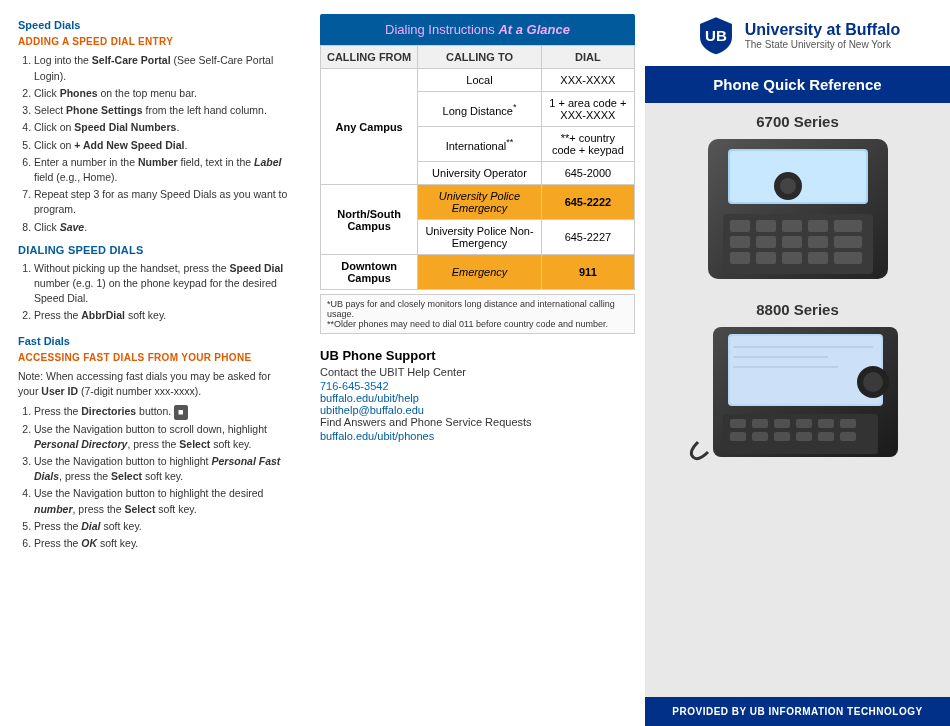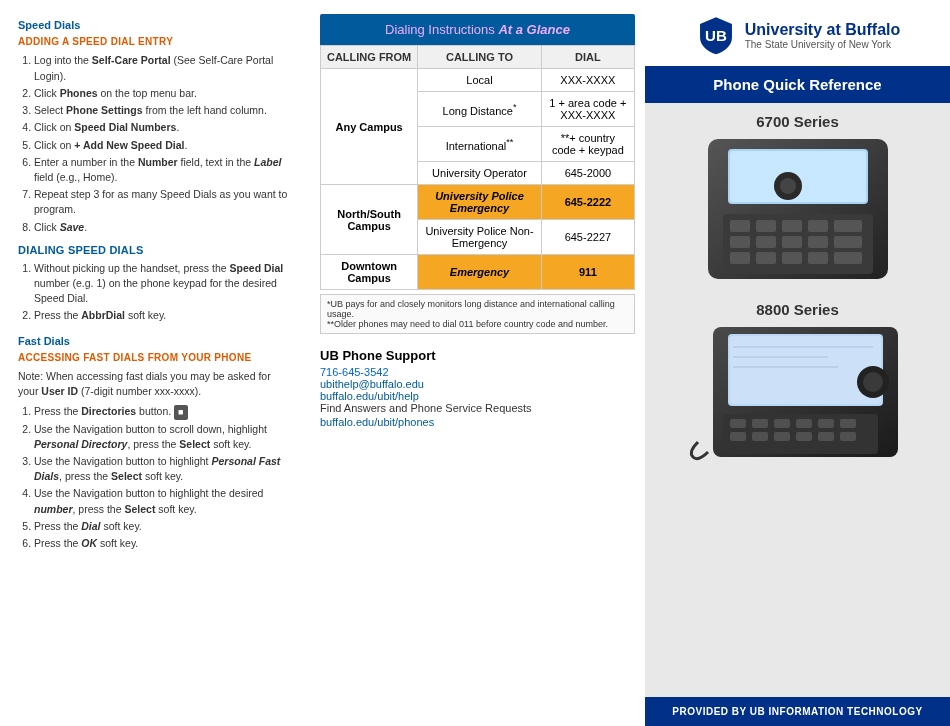--- a/index.html
+++ b/index.html
@@ -107,21 +107,21 @@
       font-size: 11px;
     }
     .td-calling-from {
       font-weight: bold;
       font-size: 11px;
     }
     .td-orange {
       background: #f5a623;
       color: #000;
       font-style: italic;
-      font-weight: bold;
+      font-weight: normal;
     }
     .td-orange-dial {
       background: #f5a623;
       font-weight: bold;
     }
     .footnote {
       font-size: 9px;
       color: #333;
       margin-top: 4px;
       border: 1px solid #ccc;
@@ -311,23 +311,24 @@
       </tr>
     </tbody>
   </table>
   <div class="footnote">
     <span>*UB pays for and closely monitors long distance and international calling usage.</span><br>
     <span>**Older phones may need to dial 011 before country code and number.</span>
   </div>
 
   <div class="phone-support">
     <h3>UB Phone Support</h3>
+    <p>Contact the UBIT Help Center</p>
     <a href="#" class="tel">716-645-3542</a>
+    <a href="#">buffalo.edu/ubit/help</a>
     <a href="#">ubithelp@buffalo.edu</a>
-    <a href="#">buffalo.edu/ubit/help</a>
     <p>Find Answers and Phone Service Requests</p>
     <a href="#">buffalo.edu/ubit/phones</a>
   </div>
 </div>
 
 <div class="right-panel">
   <div class="ub-logo-area">
 
     <svg class="ub-logo-icon" viewBox="0 0 50 50" xmlns="http://www.w3.org/2000/svg">
       <rect width="50" height="50" fill="#fff"></rect>

